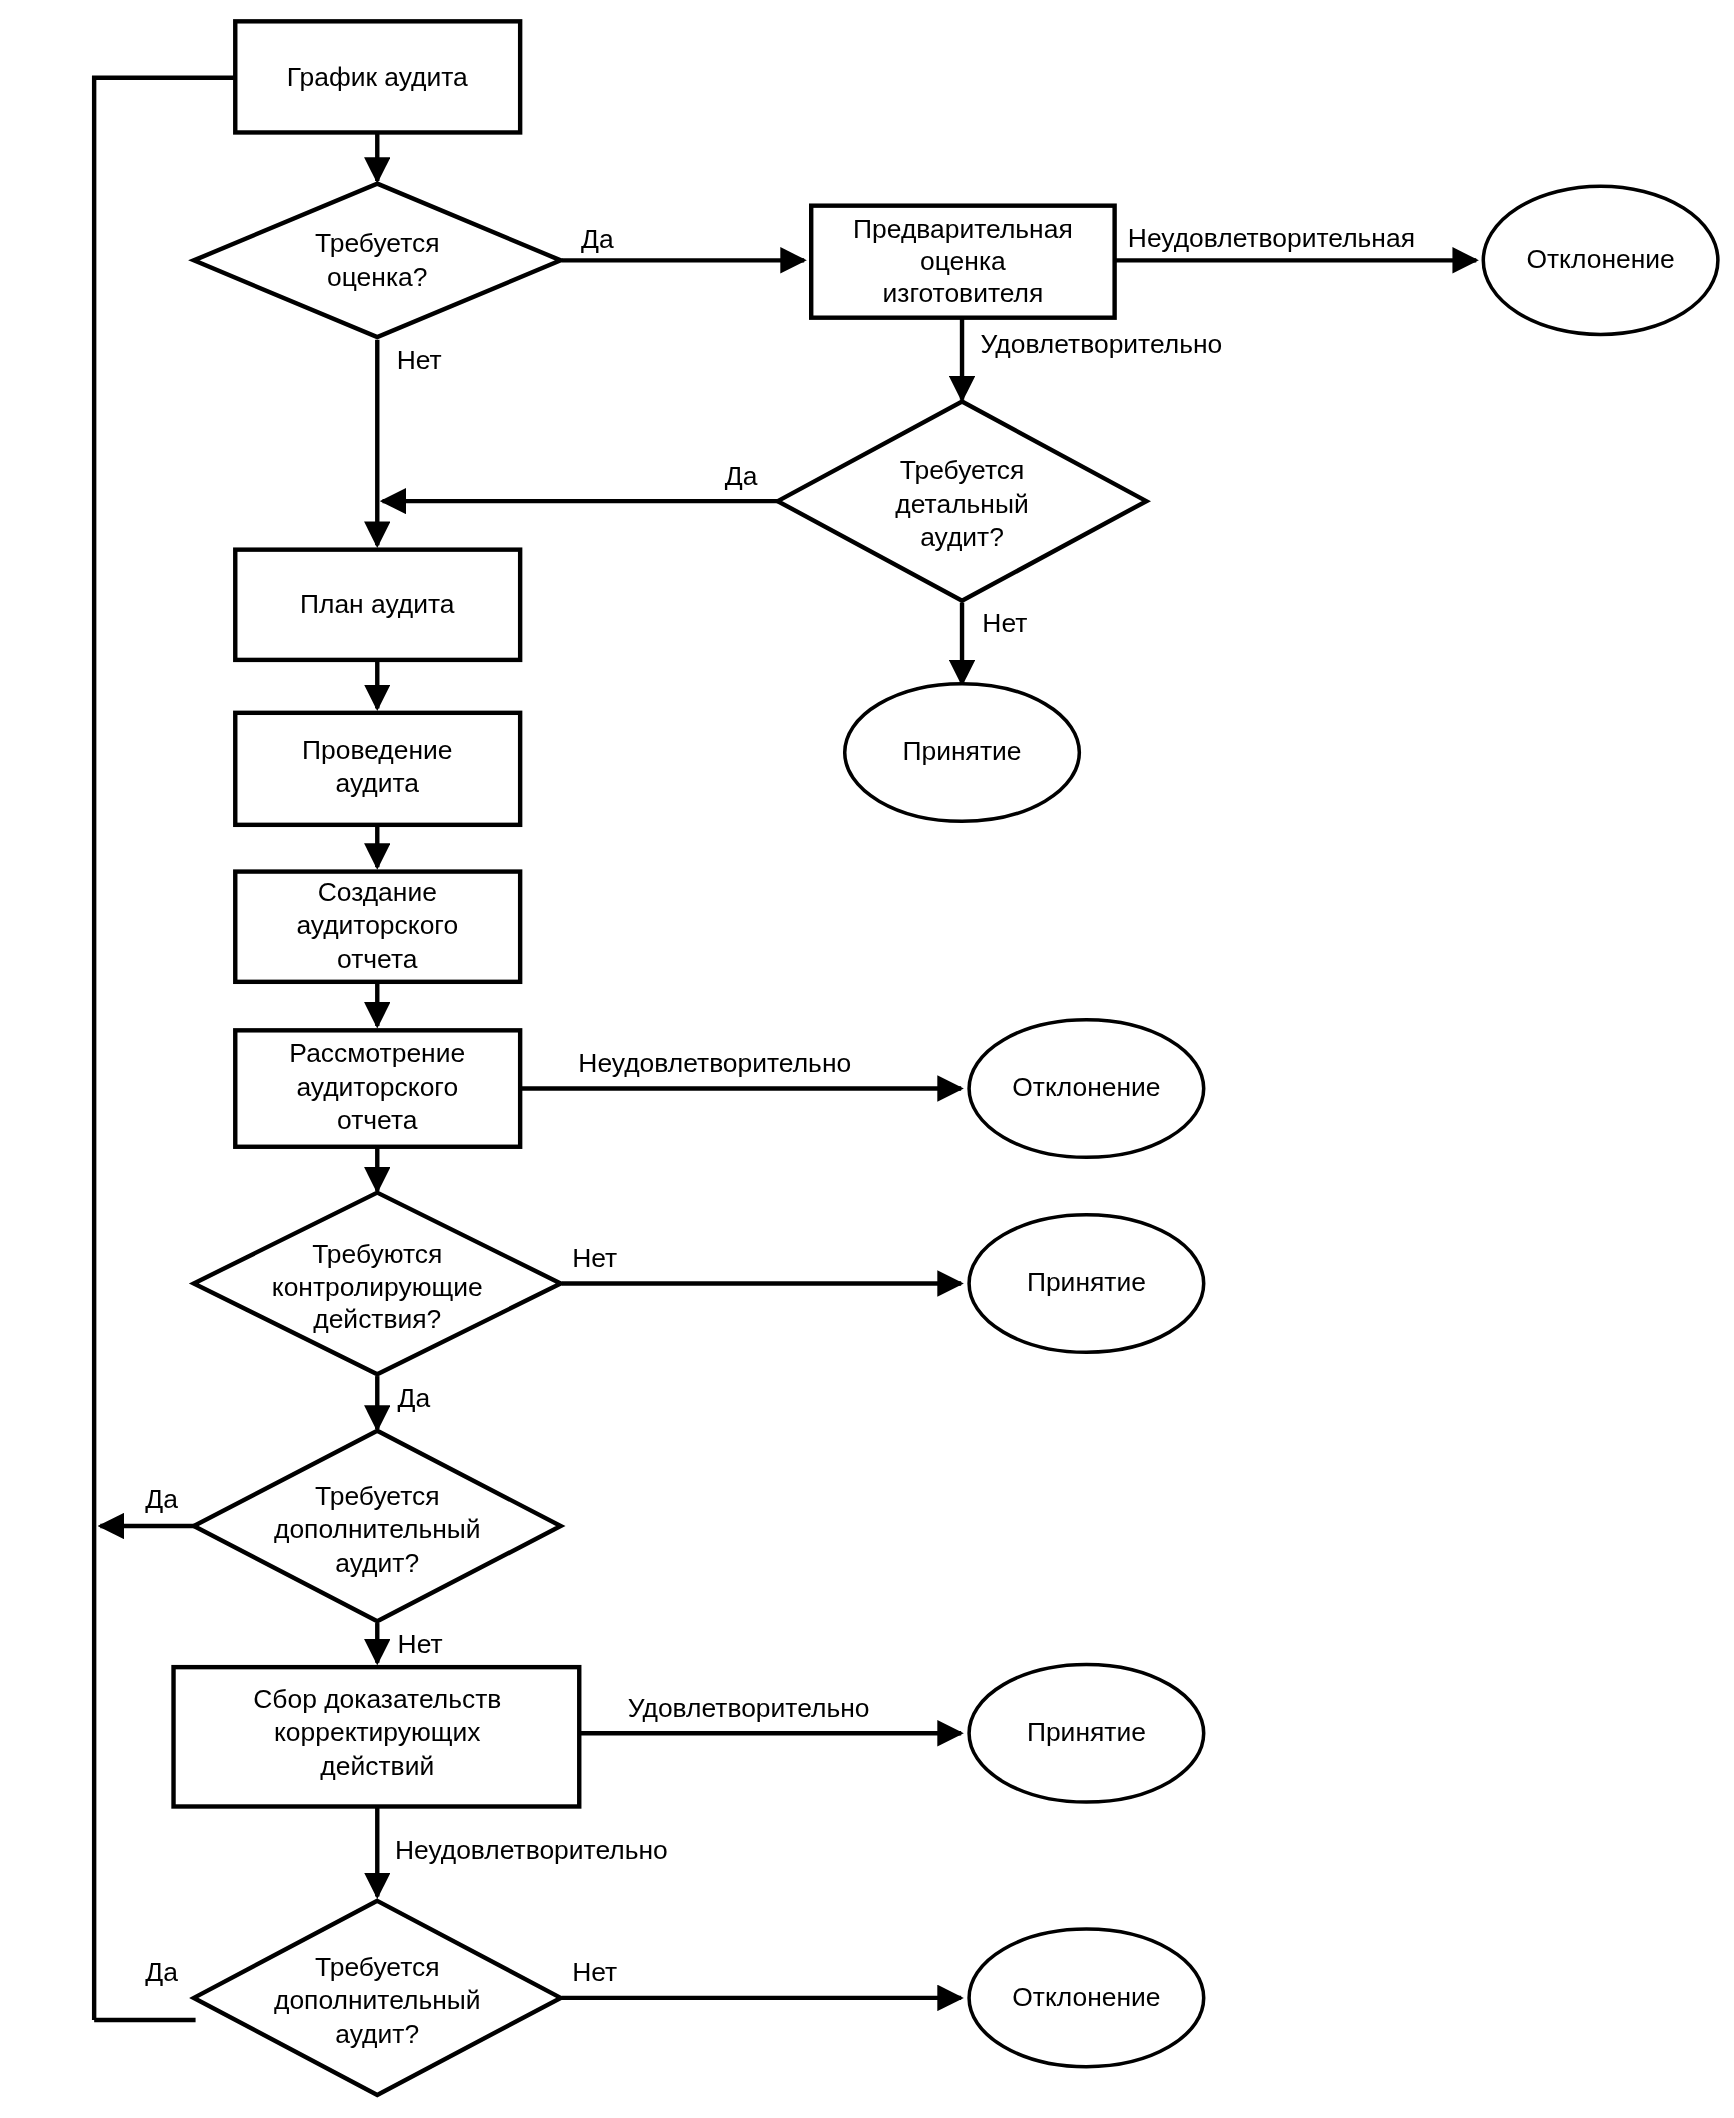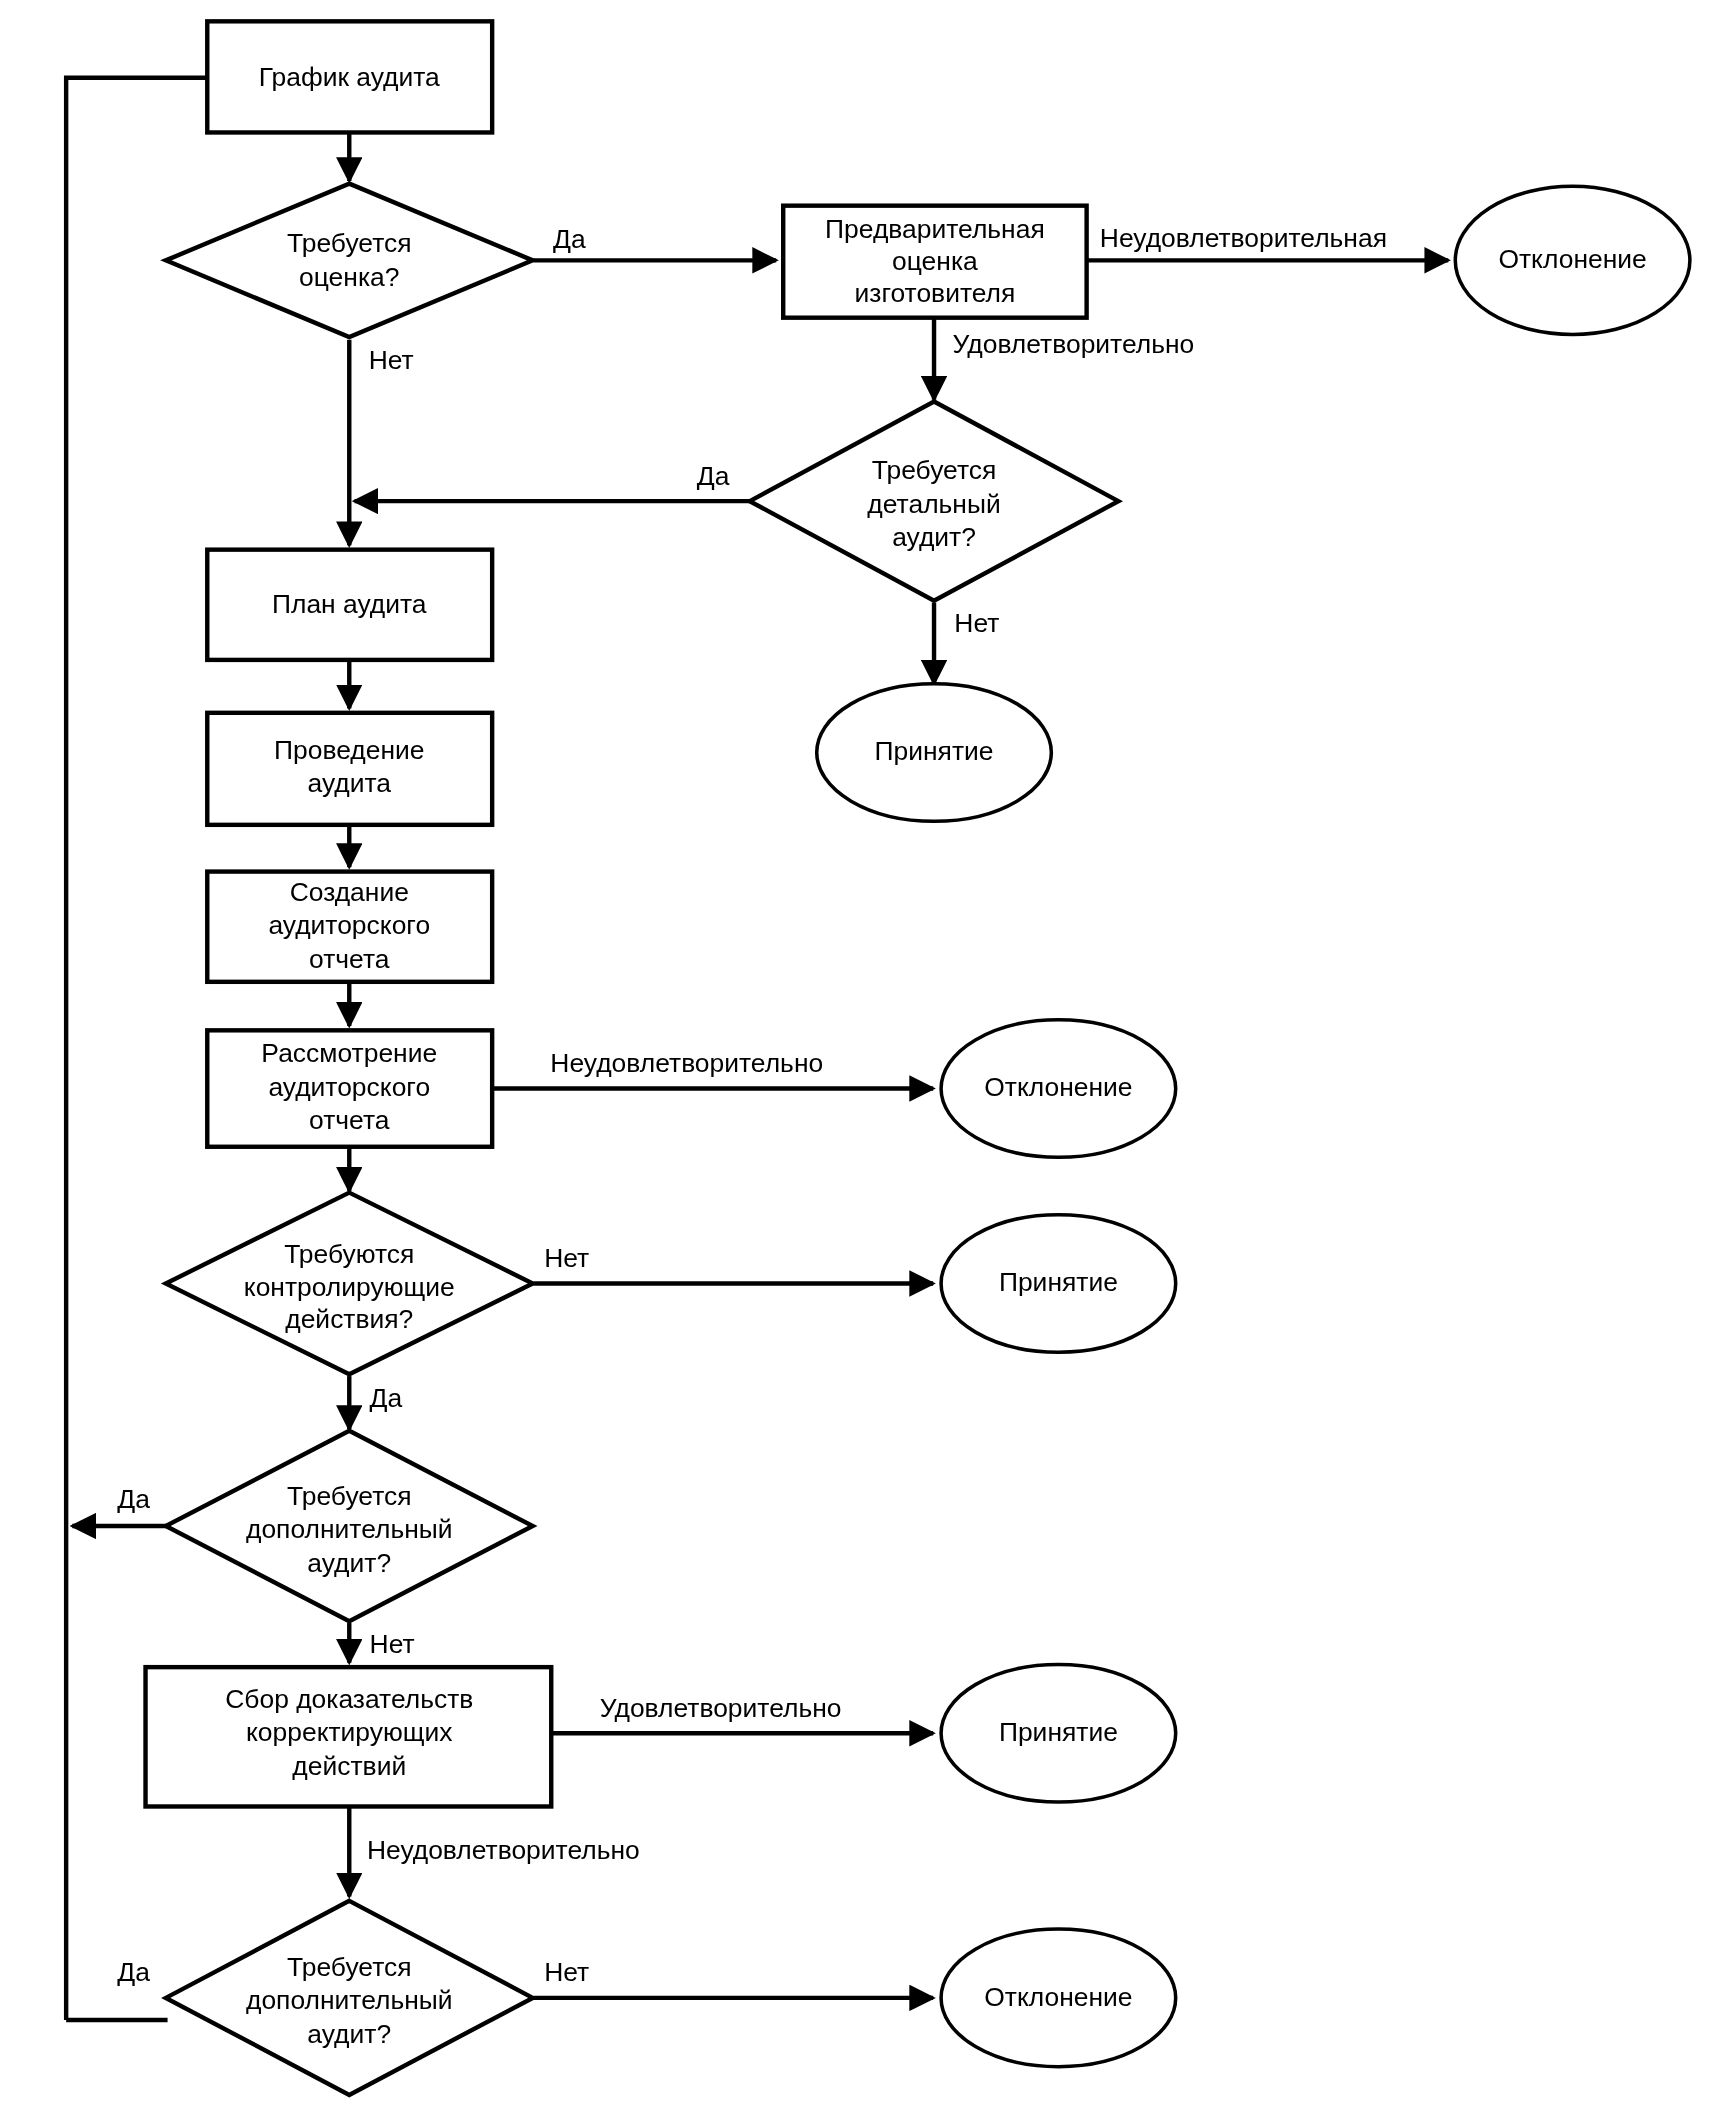--- a/index.html
+++ b/index.html
@@ -6,20 +6,21 @@
     margin: 0;
     padding: 0;
     background: #ffffff;
   }
   #flowchart-root {
     position: relative;
     width: 1474px;
     height: 2118px;
     background: #ffffff;
     font-family: "Liberation Sans", sans-serif;
+    padding-left: 28px;
   }
   svg.diagram {
     display: block;
     width: 1734px;
     height: 2118px;
   }
   .node-shape {
     fill: #ffffff;
     stroke: #000000;
     stroke-width: 5;

